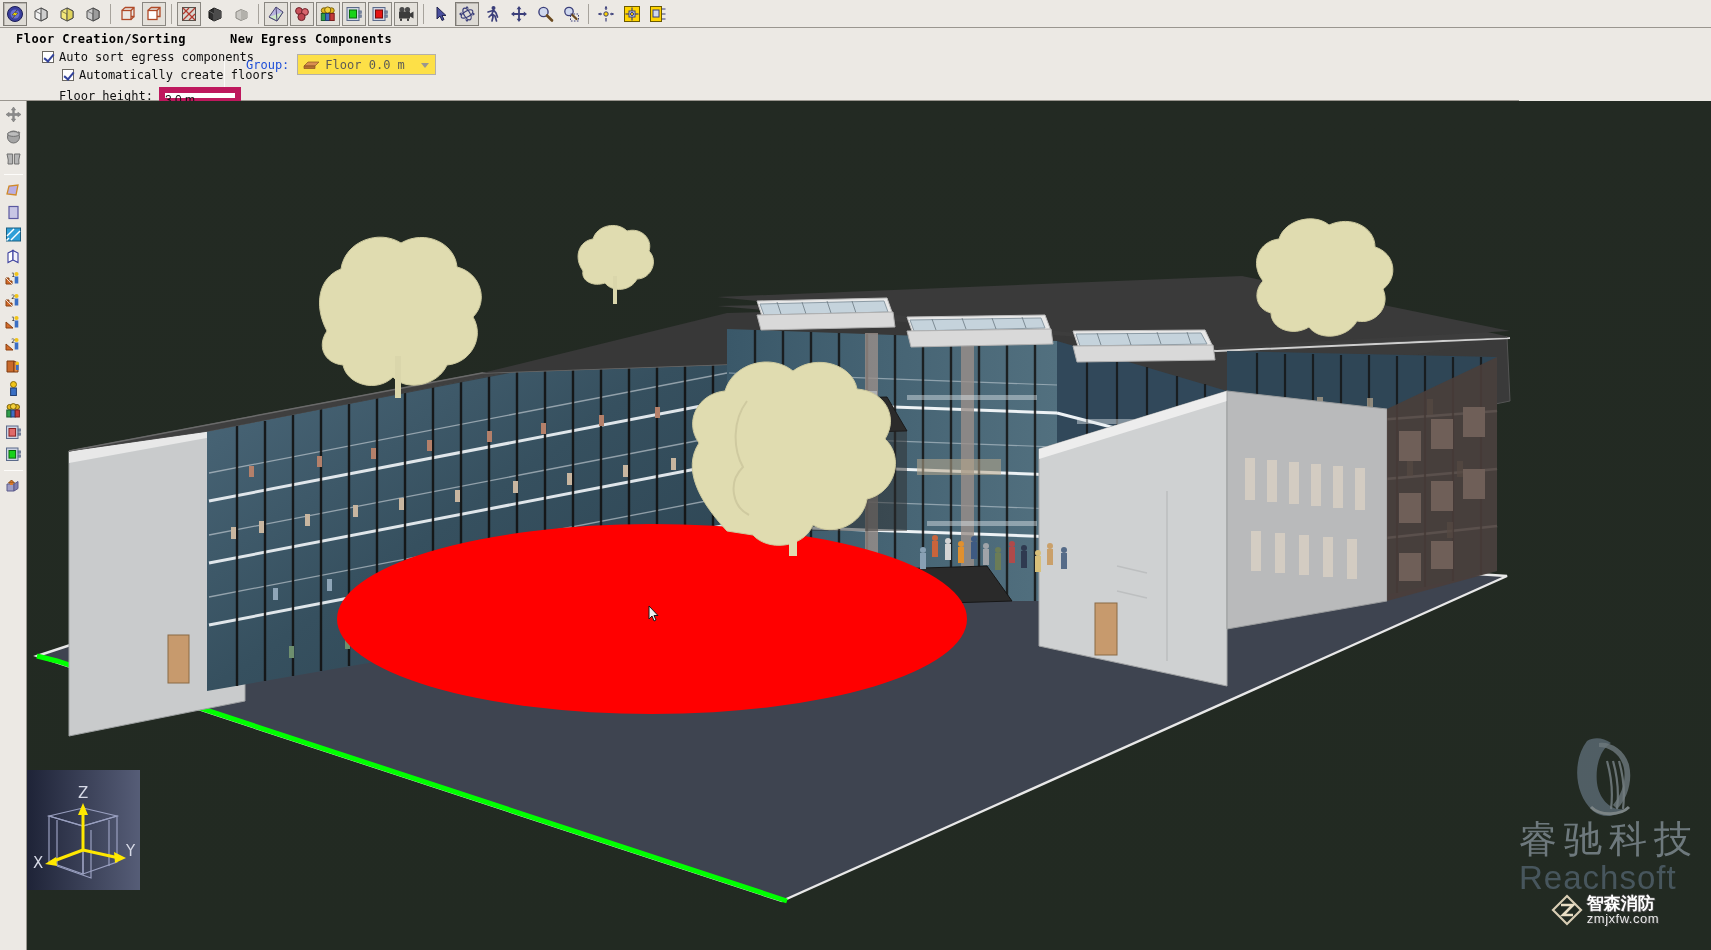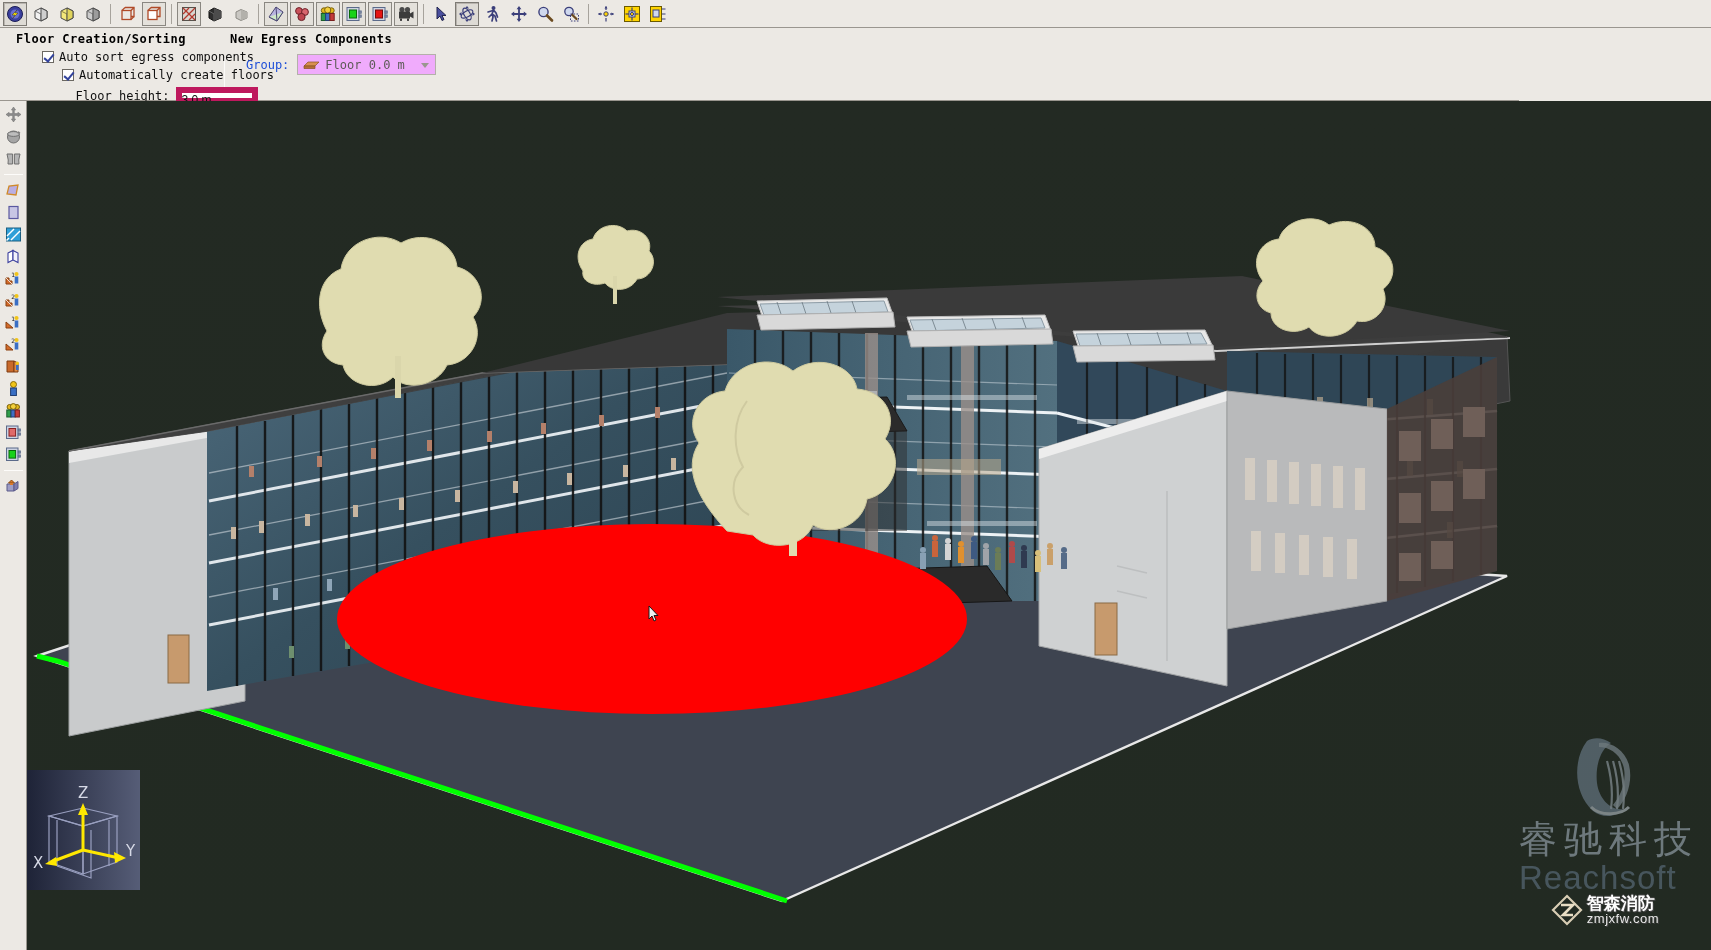--- a/index.html
+++ b/index.html
@@ -88,21 +88,21 @@
     font-family:Liberation Sans, sans-serif; font-size:12px;
     color:#111; padding: 0 0; line-height: 15px;
   }
   .grp-row { display:flex; align-items:center; margin-top: 8px; }
   .grp-label {
     font-family:"DejaVu Sans Mono", monospace; font-size:12px;
     color:#1d4ed8; margin-right: 8px;
   }
   .combo {
     width: 139px; height: 21px; border: 1px solid #b4b0aa;
-    background: #f0abfc; display:flex; align-items:center;
+    background: #fde047; display:flex; align-items:center;
     position: relative;
   }
   .combo .slab {
     width: 17px; height: 10px; margin: 0 5px 0 5px; flex:0 0 auto;
   }
   .combo .ctext {
     font-family:"DejaVu Sans Mono", monospace; font-size:12px; color:#5d5b57;
     white-space: nowrap;
   }
   .combo .carrow {
@@ -408,21 +408,21 @@
       <div class="chk-row" style="margin-left:26px;">
         <span class="chk checked"></span>
         <span class="chk-label">Auto sort egress components</span>
       </div>
 
       <div class="chk-row" style="margin-left:26px;padding-left:20px;">
         <span class="chk checked"></span>
         <span class="chk-label">Automatically create floors</span>
       </div>
 
-      <div class="fh-row" style="margin-left:43px;justify-content:center;">
+      <div class="fh-row" style="margin-left:43px;">
         <span class="fh-label">Floor height:</span>
         <div class="fh-input">3.0 m</div>
       </div>
     </div>
 
     <div class="opt-group" style="left:230px;">
       <div class="opt-title">New Egress Components</div>
 
       <div class="grp-row" style="margin-left:16px;">
         <span class="grp-label">Group:</span>

